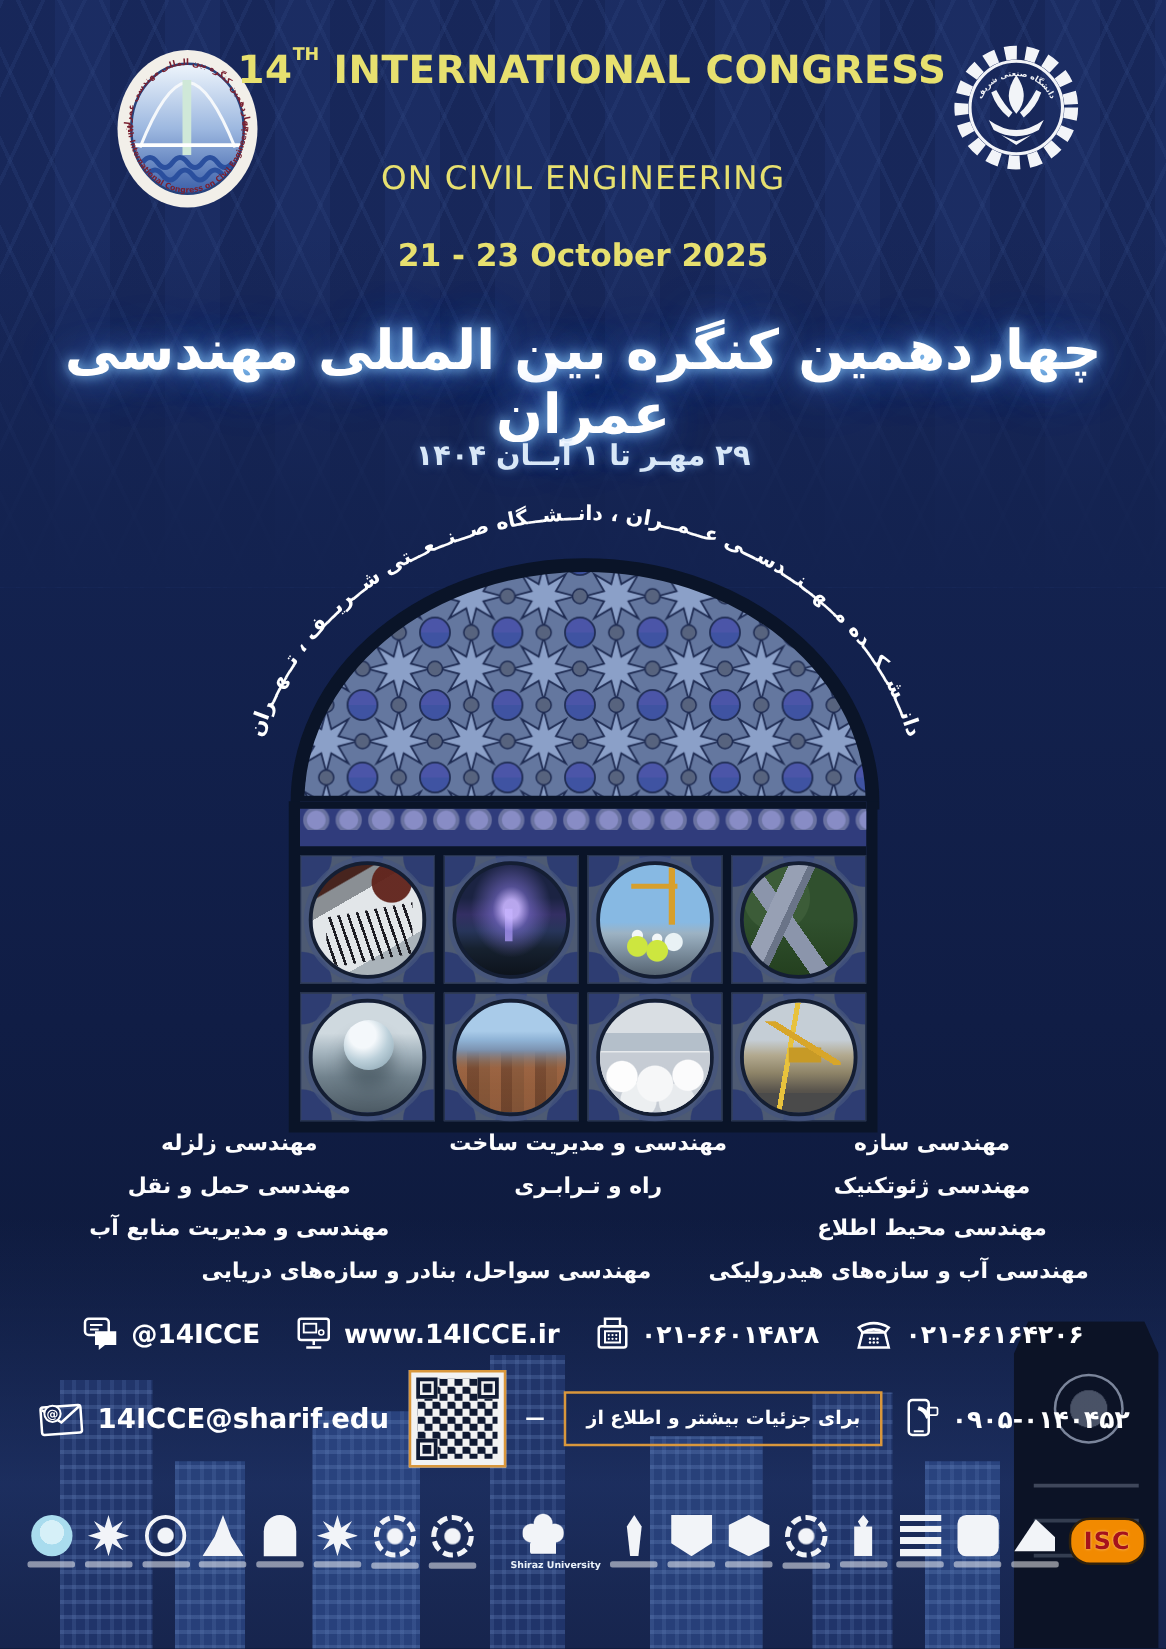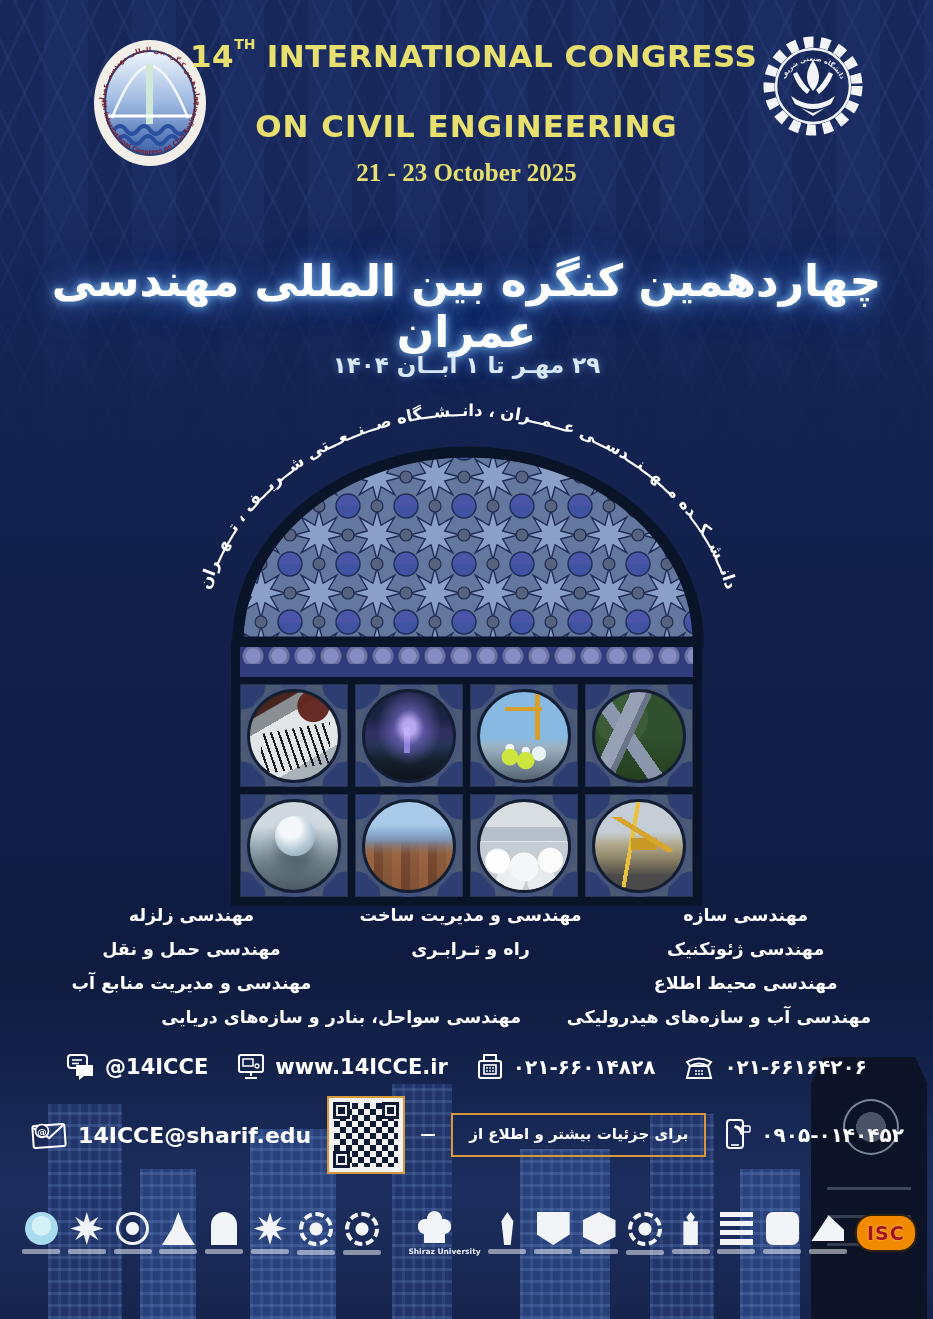--- a/index.html
+++ b/index.html
@@ -14,22 +14,22 @@
       repeating-linear-gradient(90deg, rgba(24,38,84,.45) 0 44px, rgba(32,50,104,.45) 44px 88px),
       #17285e;}
   .top-pattern::after{content:"";position:absolute;inset:0;
     background:linear-gradient(180deg,rgba(19,34,79,0) 40%,rgba(19,34,79,.85) 85%,#13224f 100%);}
   
   .congress-logo{position:absolute;left:90px;top:36px;}
   .sharif-logo{position:absolute;right:68px;top:34px;}
   .title-block{position:absolute;left:190px;right:190px;top:36px;text-align:center;}
   .t1{font-size:31px;font-weight:bold;color:#e7e06f;letter-spacing:.5px;white-space:nowrap;}
   .t1 sup{font-size:14px;vertical-align:18px;letter-spacing:0;}
-  .t2{margin-top:34px;font-size:31px;font-weight:bold;color:#e7e06f;letter-spacing:1px;}
-  .t3{margin-top:15px;font-size:25px;font-weight:bold;color:#e7e06f;font-family:Liberation Serif, serif;}
+  .t2{margin-top:54px;font-size:26px;font-weight:normal;color:#e7e06f;letter-spacing:1px;}
+  .t3{margin-top:32px;font-size:25px;font-weight:bold;color:#e7e06f;}
   
   .fa-title{position:absolute;left:0;right:0;top:255px;text-align:center;direction:rtl;
     font-size:44px;font-weight:bold;color:#ffffff;
     text-shadow:0 0 10px rgba(140,205,255,.95),0 0 26px rgba(80,150,255,.65),0 0 46px rgba(60,120,255,.45);}
   .fa-date{position:absolute;left:0;right:0;top:352px;text-align:center;direction:rtl;
     font-size:23px;font-weight:bold;color:#d9e8f8;letter-spacing:1px;
     text-shadow:0 0 8px rgba(120,180,255,.5);}
   
   .arch-svg{position:absolute;left:0;top:390px;}
   

